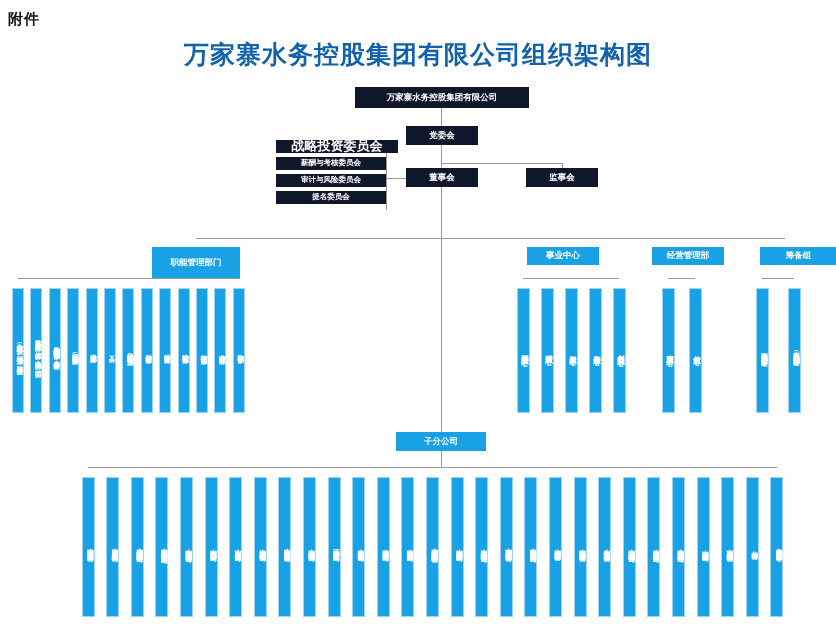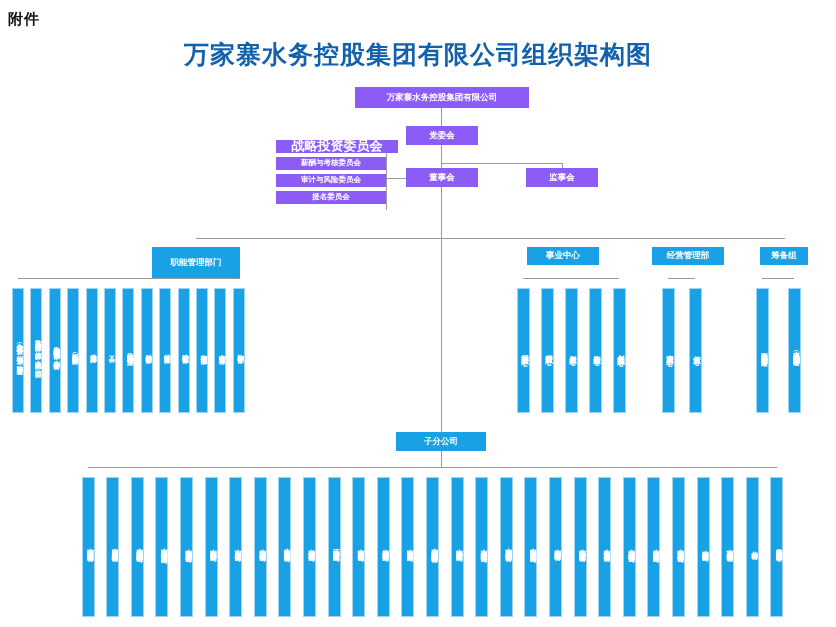--- a/index.html
+++ b/index.html
@@ -3,21 +3,21 @@
 <meta charset="utf-8">
 <style>
   html,body{margin:0;padding:0;background:#fff;}
   body{width:836px;height:627px;position:relative;font-family:"DejaVu Sans","Liberation Sans",sans-serif;overflow:hidden;}
   .canvas{position:absolute;left:0;top:0;width:836px;height:627px;}
   .attach{position:absolute;left:8px;top:10px;font-size:15px;font-weight:bold;color:#111;letter-spacing:1px;text-align:center;}
   .title{position:absolute;left:0;top:38px;width:836px;text-align:center;font-size:25px;font-weight:bold;color:#1261ac;letter-spacing:1px;}
 
   .box{position:absolute;box-sizing:border-box;display:flex;align-items:center;justify-content:center;
        color:#fff;font-weight:bold;text-align:center;line-height:1.15;}
-  .dark{background:#8b5cf6;}
+  .dark{background:#0f172a;}
   .cyan{background:#19a1e6;}
   .h{font-size:8.5px;padding:0 3px;}
   .vbox{writing-mode:vertical-rl;text-orientation:upright;letter-spacing:0.5px;
         font-size:7.2px;padding:4px 0;align-items:flex-start;border:1px solid #9fd4f2;}
   .vbox.tall{font-size:6.6px;}
   .line{position:absolute;background:#9a9a9a;}
   .hl{height:1px;}
   .vl{width:1px;}
 </style>
 </head>
@@ -86,21 +86,21 @@
       <div class="line" style="left: 571px; top: 278px; height: 10px;"></div>
       <div class="line" style="left: 595px; top: 278px; height: 10px;"></div>
       <div class="line" style="left: 619px; top: 278px; height: 10px;"></div>
       <div class="line" style="left: 688px; top: 238px; height: 9px;"></div>
       <div class="box cyan h" style="left: 652px; top: 247px; width: 72px; height: 18px;">经营管理部</div>
       <div class="line" style="left: 688px; top: 265px; height: 13px;"></div>
       <div class="line" style="left: 668px; top: 278px; width: 27px; height: 1px;"></div>
       <div class="line" style="left: 668px; top: 278px; height: 10px;"></div>
       <div class="line" style="left: 695px; top: 278px; height: 10px;"></div>
       <div class="line" style="left: 790px; top: 238px; height: 9px;"></div>
-      <div class="box cyan h" style="left: 760px; top: 247px; width: 48px; height: 18px;">筹备组</div>
+      <div class="box cyan h" style="left: 760px; top: 247px; width: 77px; height: 18px;">筹备组</div>
       <div class="line" style="left: 790px; top: 265px; height: 13px;"></div>
       <div class="line" style="left: 762px; top: 278px; width: 32px; height: 1px;"></div>
       <div class="line" style="left: 762px; top: 278px; height: 10px;"></div>
       <div class="line" style="left: 794px; top: 278px; height: 10px;"></div>
     </div>
   <div id="units">
       <div class="box cyan vbox tall" style="left: 12px; top: 288px; width: 12px; height: 125px;">办公室（董事会办公室、纪检办公室、改革督查办公室）</div>
       <div class="box cyan vbox tall" style="left: 30.4px; top: 288px; width: 12px; height: 125px;">党委办公室（宣传部、统战部、人民武装部、团委）</div>
       <div class="box cyan vbox tall" style="left: 48.8px; top: 288px; width: 12px; height: 125px;">党委组织部（人力资源部、人才工作办公室）</div>
       <div class="box cyan vbox tall" style="left: 67.2px; top: 288px; width: 12px; height: 125px;">纪委（监察专员办公室）</div>

